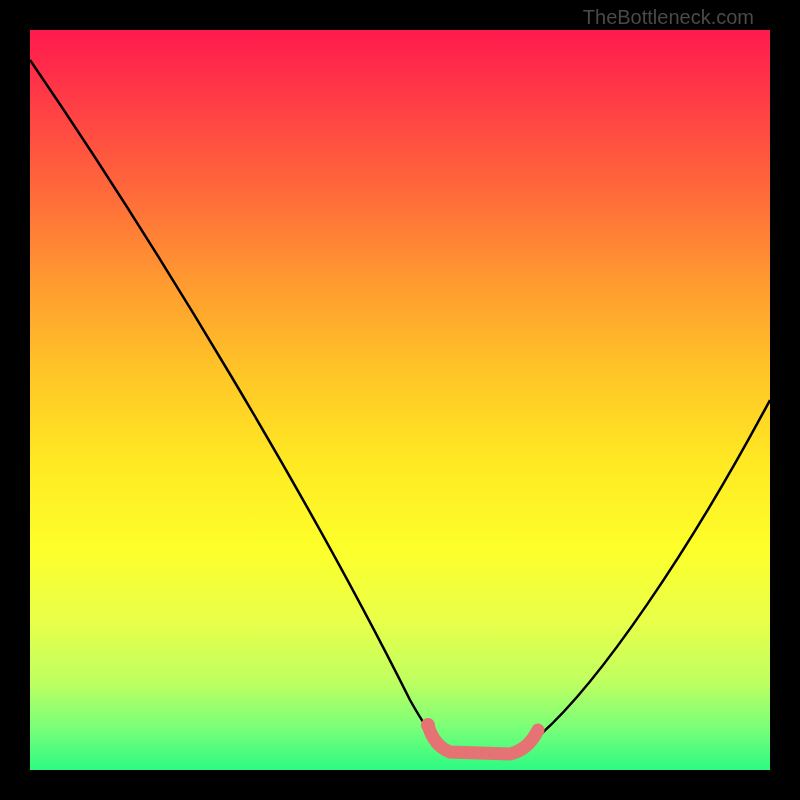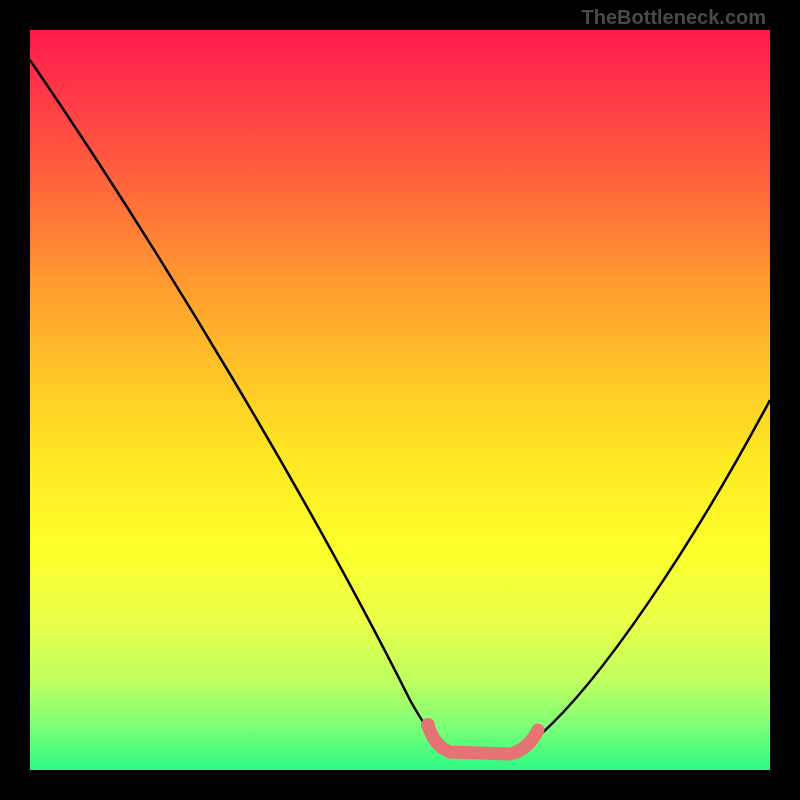--- a/index.html
+++ b/index.html
@@ -34,24 +34,24 @@
       #ffe823 58%,
       #fdff2a 70%,
       #e8ff4a 80%,
       #bfff60 88%,
       #7dff78 94%,
       #2dfa83 100%);
   }
   .attrib {
     position: absolute;
     top: 6px;
-    right: 34px;
+    right: 46px;
     color: #4a4a4a;
     font-size: 20px;
-    font-weight: 700;
+    font-weight: 400;
   }
   svg.curve {
     position: absolute;
     top: 0;
     left: 0;
     width: 740px;
     height: 740px;
   }
 </style>
 </head>

